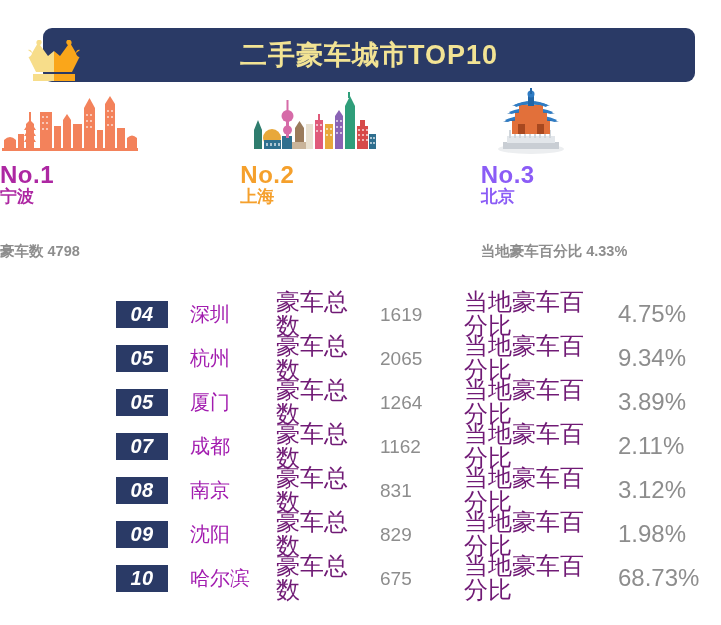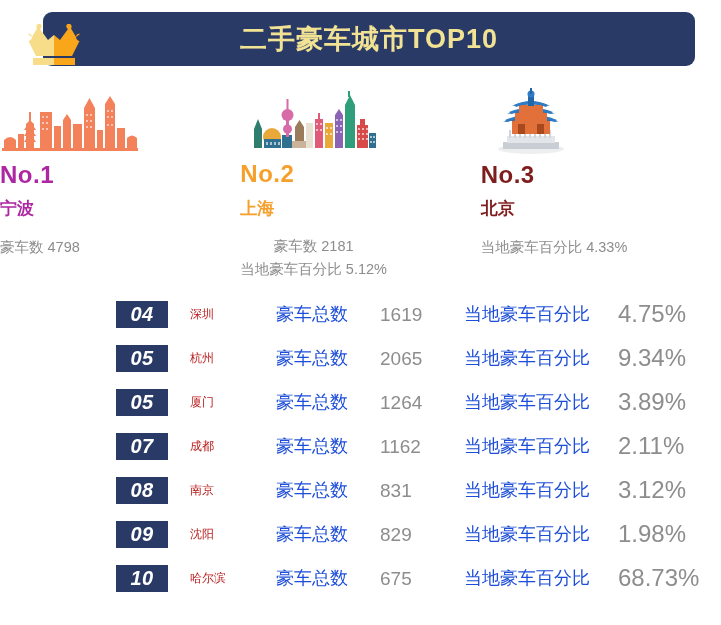--- a/index.html
+++ b/index.html
@@ -12,21 +12,21 @@
     background: #ffffff;
     font-family: "Liberation Sans", "DejaVu Sans", sans-serif;
     overflow: hidden;
     position: relative;
   }
 
   
   .header-wrap {
     position: absolute;
     left: 0;
-    top: 0;
+    top: 16px;
     width: 721px;
     height: 80px;
   }
   .banner {
     position: absolute;
     left: 43px;
     top: 12px;
     width: 652px;
     height: 54px;
     background: #2a3a66;
@@ -74,33 +74,34 @@
   .rank-title {
     font-size: 24px;
     font-weight: bold;
     letter-spacing: 0.5px;
     margin-top: 6px;
     line-height: 1.05;
   }
   .city-name {
     font-size: 17px;
     font-weight: bold;
-    margin-top: 12px;
+    margin-top: 0;
     line-height: 1.2;
   }
   .stat-block {
-    margin-top: 16px;
+    margin-top: 32px;
     text-align: center;
     color: #8d8d8d;
     font-size: 14.5px;
     line-height: 1.55;
+    font-weight: bold;
   }
   .c-purple { color: #ad27a2; }
   .c-orange { color: #f5a02c; }
-  .c-green  { color: #7f1d1d; }
+  .c-green  { color: #8b5cf6; }
 
   
   .rank-list {
     position: absolute;
     left: 0;
     top: 292px;
     width: 721px;
     margin-left: 48px;
   }
   .rank-row {
@@ -118,27 +119,27 @@
     font-style: italic;
     display: flex;
     align-items: center;
     justify-content: center;
     margin-left: 68px;
     letter-spacing: 0.5px;
   }
   .row-city {
     width: 86px;
     margin-left: 22px;
-    color: #b91c1c;
-    font-size: 12px;
+    color: #a21caf;
+    font-size: 20px;
     line-height: 1;
   }
   .row-label {
-    color: #1d4ed8;
-    font-size: 18px;
+    color: #701a75;
+    font-size: 24px;
     line-height: 1;
   }
   .row-count-label { width: 92px; }
   .row-count {
     width: 84px;
     margin-left: 12px;
     color: #8d8d8d;
     font-size: 19px;
     line-height: 1;
   }
@@ -280,30 +281,20 @@
             <rect x="133" y="52" width="2" height="2"></rect>
           <rect x="26" y="53" width="2" height="3"></rect>
             <rect x="30" y="53" width="2" height="3"></rect>
           <rect x="34" y="53" width="2" height="3"></rect>
             <rect x="38" y="53" width="2" height="3"></rect>
         </g>
       </svg>
     </div>
     <div class="rank-title c-orange">No.2</div>
     <div class="city-name c-orange">上海</div>
-    <div class="stat-block">
-      <div>
-        <span>豪车数</span>
-        <span>2181</span>
-      </div>
-      <div>
-        <span>当地豪车百分比</span>
-        <span>5.12%</span>
-      </div>
-    </div>
   </div>
 
   <div class="podium-col">
     <div class="city-art">
       <svg viewBox="0 0 100 70" width="100" height="70">
         <ellipse cx="50" cy="63" rx="33" ry="5" fill="#eceef0"></ellipse>
         <rect x="22" y="56" width="56" height="7" fill="#c9ced4"></rect>
         <rect x="26" y="50" width="48" height="7" fill="#e2e6ea"></rect>
         <g fill="#cfd5db">
           <rect x="28" y="44" width="2" height="8"></rect>

